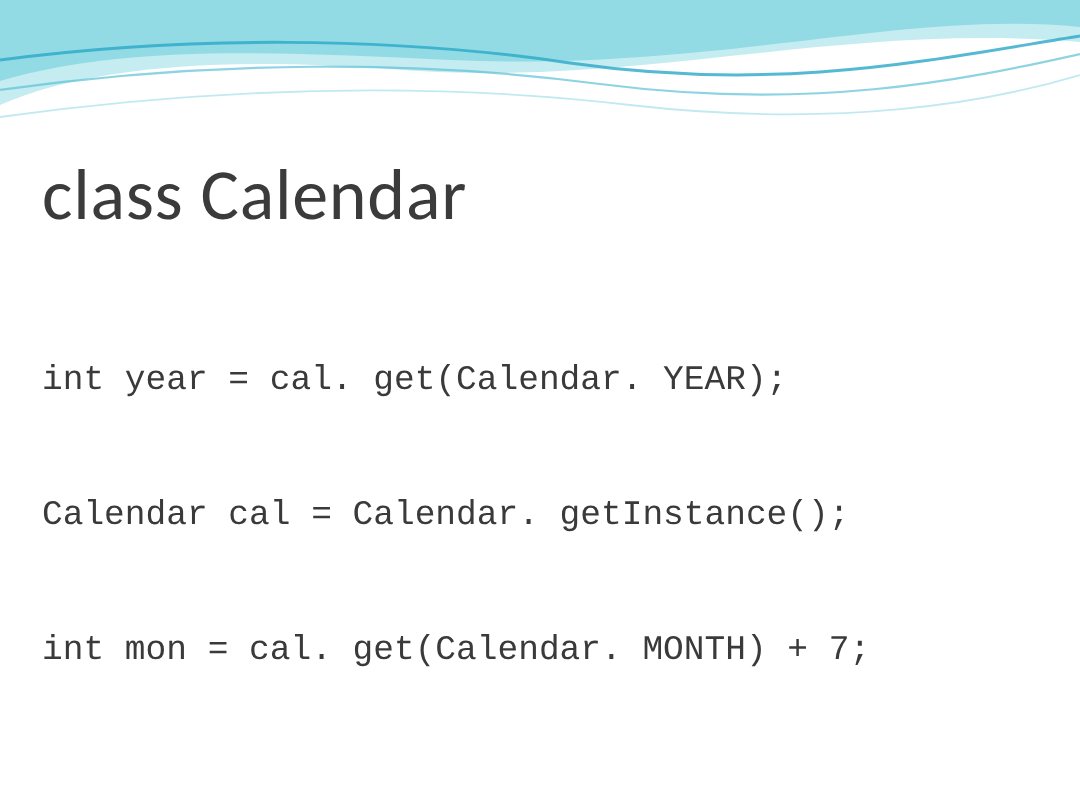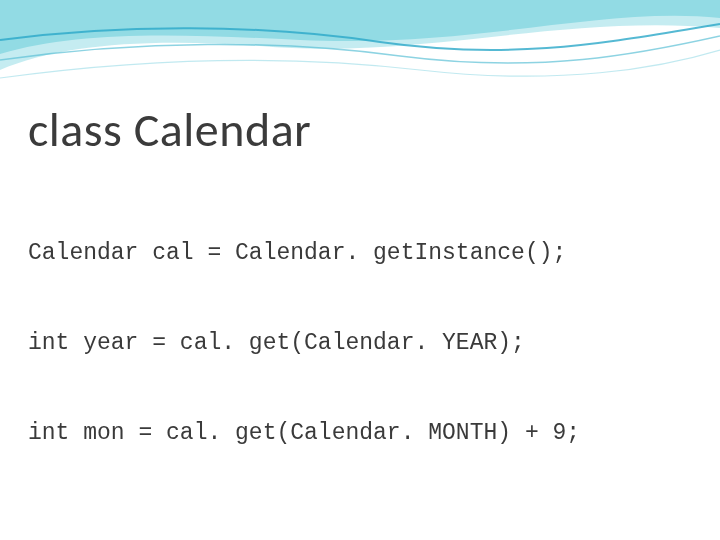--- a/index.html
+++ b/index.html
@@ -61,23 +61,23 @@
     <path d="M0,0 L720,0 L720,18 C600,6 480,48 300,40 C180,34 80,30 0,54 Z" fill="#56c6d6" opacity="0.55"></path>
     <path d="M0,0 L720,0 L720,28 C560,14 420,60 260,46 C150,38 60,44 0,70 Z" fill="#7fd4e0" opacity="0.45"></path>
     <path d="M0,40 C120,24 260,24 380,42 C520,62 620,40 720,24" fill="none" stroke="#2aa8c8" stroke-width="2" opacity="0.8"></path>
     <path d="M0,60 C140,40 280,40 400,56 C540,74 640,54 720,36" fill="none" stroke="#5cc0d6" stroke-width="1.5" opacity="0.7"></path>
     <path d="M0,78 C160,56 300,56 420,70 C560,86 660,68 720,50" fill="none" stroke="#a6e0ea" stroke-width="1.2" opacity="0.7"></path>
   </svg>
 
   <div class="title">class Calendar</div>
 
   <div class="code-block">
+    <div class="code-line">int year = cal. get(Calendar. YEAR);</div>
     <div class="code-line">Calendar cal = Calendar. getInstance();</div>
-    <div class="code-line">int year = cal. get(Calendar. YEAR);</div>
-    <div class="code-line">int mon = cal. get(Calendar. MONTH) + 9;</div>
+    <div class="code-line">int mon = cal. get(Calendar. MONTH) + 7;</div>
     
     
     
     
     
     
     
     
   </div>
 

